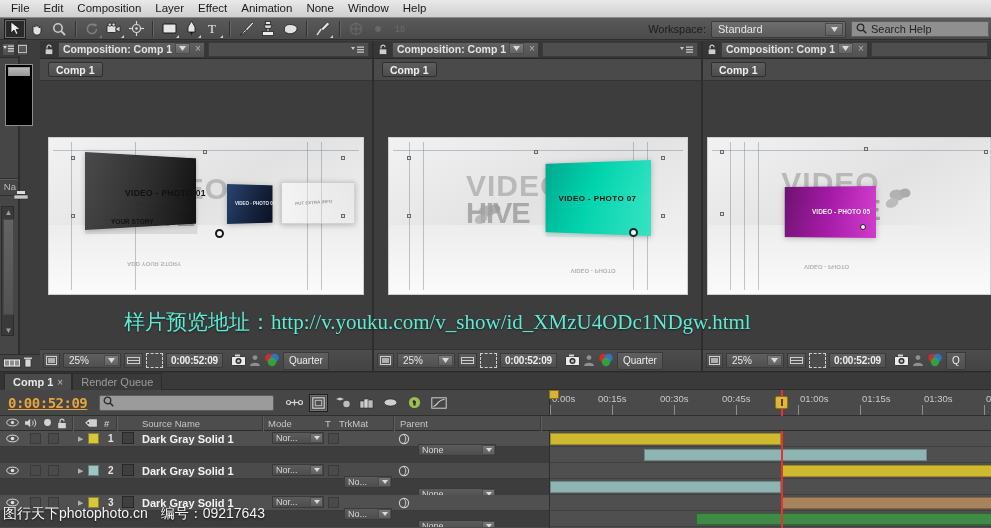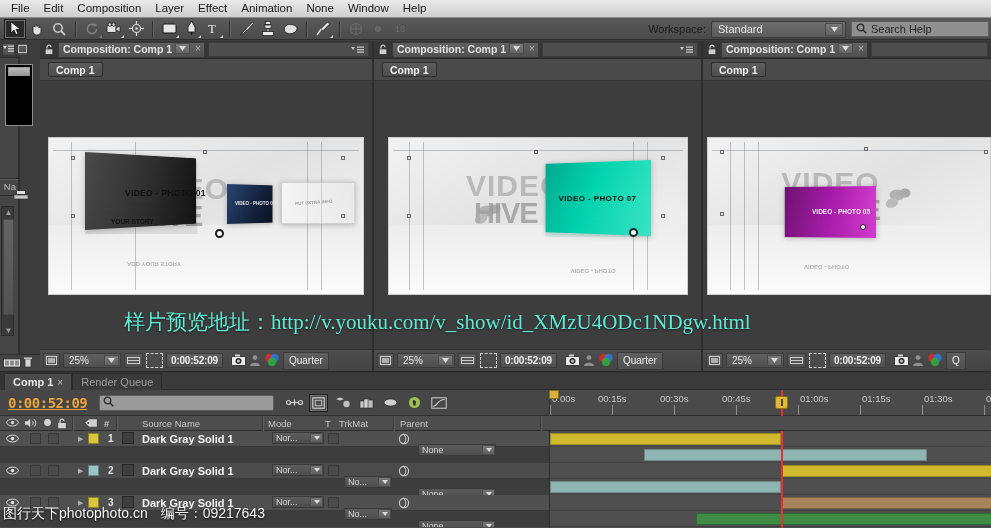--- a/index.html
+++ b/index.html
@@ -209,21 +209,21 @@
   .art.w3{ width:300px; }
   .art .floor{
     position:absolute; left:0; right:0; bottom:0; height:44%;
     background:linear-gradient(#ededed,#fbfbfb);
   }
   .art .wmark{
     position:absolute; left:26%; top:24%;
     font-size:30px; font-weight:bold; letter-spacing:1px;
     color:#b9b9b9; line-height:.95; user-select:none;
   }
-  .art .wmark small{ display:block; font-size:29px; letter-spacing:-1px; color:#a9a9a9;margin-left:8px;}
+  .art .wmark small{ display:block; font-size:29px; letter-spacing:-1px; color:#a9a9a9;}
   .art .bee{
     position:absolute; left:38%; top:40%; width:26px; height:16px;
     opacity:.75;
   }
   .screen{
     position:absolute; box-shadow:0 1px 6px rgba(0,0,0,.25);
   }
   .scr-label{
     position:absolute; color:#111; font-weight:bold; white-space:nowrap;
   }

